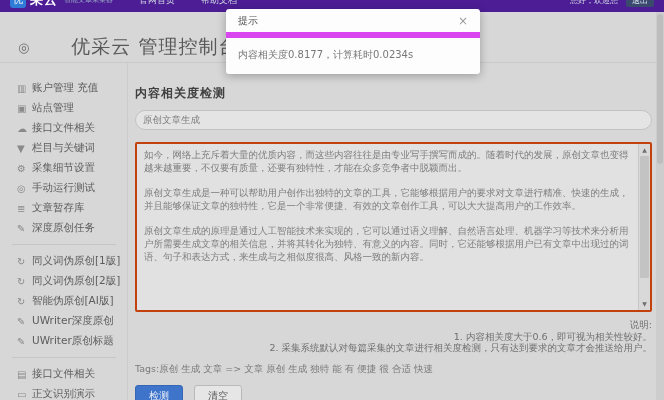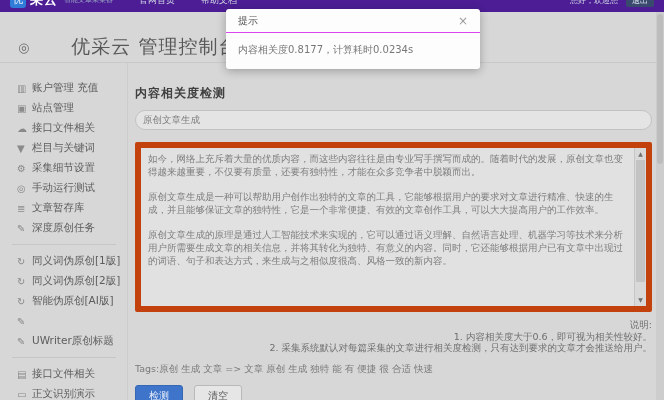--- a/index.html
+++ b/index.html
@@ -26,42 +26,42 @@
   .content{position:absolute;left:0;top:62px;right:0;bottom:0;border-top:1px solid #c9c9c9;}
   .sidebar{position:absolute;left:0;top:0;bottom:0;width:128px;border-right:1px solid #cccccc;padding-top:15px;box-sizing:border-box;}
   .side-item{display:flex;align-items:center;height:20px;padding-left:17px;color:#5c5c5c;font-size:10.5px;cursor:pointer;}
   .side-icon{width:15px;flex:none;color:#8a8a8a;font-size:10px;}
   .side-divider{height:1px;background:#c6c6c6;margin:6px 0 6px 12px;width:104px;}
 
   
   .main{position:absolute;left:135px;top:0;width:517px;}
   .section-heading{margin-top:22px;font-size:12px;font-weight:bold;color:#404040;letter-spacing:1px;}
   .title-input{display:block;width:100%;box-sizing:border-box;margin-top:8px;height:20px;background:#e4e4e4;border:1px solid #c2c2c2;border-radius:10px;font-size:9.5px;color:#7d7d7d;padding:0 7px;font-family:inherit;outline:none;}
-  .editor{position:relative;margin-top:12px;height:170px;background:#e1e1e1;border:6px solid #c2410c;border-radius:2px;box-sizing:border-box;overflow:hidden;}
+  .editor{position:relative;margin-top:12px;height:170px;background:#e1e1e1;border:2px solid #c2410c;border-radius:2px;box-sizing:border-box;overflow:hidden;}
   .editor-text{position:absolute;left:7px;top:4px;right:16px;bottom:0;font-size:9.5px;line-height:13px;color:#7d7d7d;overflow:hidden;}
   .editor-text p{margin:0 0 12px 0;}
   .editor-scrollbar{position:absolute;right:0;top:0;bottom:0;width:11px;background:#d9d9d9;border-left:1px solid #c6c6c6;}
   .scroll-arrow{position:absolute;left:0;width:11px;height:10px;font-size:6px;color:#6f6f6f;text-align:center;line-height:10px;}
   .scroll-arrow.up{top:1px;}
   .scroll-arrow.down{bottom:1px;}
   .scroll-thumb{position:absolute;left:1px;top:12px;width:9px;height:122px;background:#c3c3c3;border-radius:1px;}
   .notes{margin-top:7px;font-size:9.5px;line-height:11.5px;color:#6f6f6f;text-align:right;}
   .tags-line{margin-top:9px;font-size:9.5px;color:#7a7a7a;}
   .button-row{margin-top:9px;display:flex;align-items:center;}
   .btn{font-family:inherit;font-size:10px;border-radius:3px;cursor:pointer;height:22px;padding:0 13px;}
   .btn-primary{background:#3e74ca;border:1px solid #3667b4;color:#e8eef9;}
   .btn-default{background:#e6e6e6;border:1px solid #b9b9b9;color:#5f5f5f;margin-left:11px;}
 
   
   .page-scrollbar{position:absolute;right:0;top:12px;bottom:0;width:8px;background:#cdcdcd;}
   .page-scroll-thumb{position:absolute;left:1px;top:2px;width:6px;height:150px;background:#bdbdbd;border-radius:3px;}
 
   
   .modal{position:absolute;left:226px;top:9px;width:254px;background:#fdfdfd;border-radius:3px;box-shadow:0 2px 10px rgba(0,0,0,0.28);z-index:10;}
-  .modal-header{display:flex;align-items:center;padding:5px 12px 4px 12px;border-bottom:1px solid #d946ef;}
+  .modal-header{display:flex;align-items:center;padding:5px 12px 4px 12px;border-bottom:6px solid #d946ef;}
   .modal-title{font-size:10px;color:#555;}
   .modal-close{margin-left:auto;font-size:12px;color:#9a9a9a;cursor:pointer;line-height:12px;}
   .modal-body{padding:10px 12px 12px 12px;font-size:10px;color:#777;}
 </style>
 </head>
 <body>
 
 <div class="screen">
 
   <div class="topbar">
@@ -141,20 +141,21 @@
             <span>同义词伪原创[2版]</span>
           </div>
 
           <div class="side-item">
             <span class="side-icon">↻</span>
             <span>智能伪原创[AI版]</span>
           </div>
 
           <div class="side-item">
             <span class="side-icon">✎</span>
+            <span>UWriter深度原创</span>
           </div>
 
           <div class="side-item">
             <span class="side-icon">✎</span>
             <span>UWriter原创标题</span>
           </div>
         </div>
       <div class="side-divider"></div>
       <div>
 

